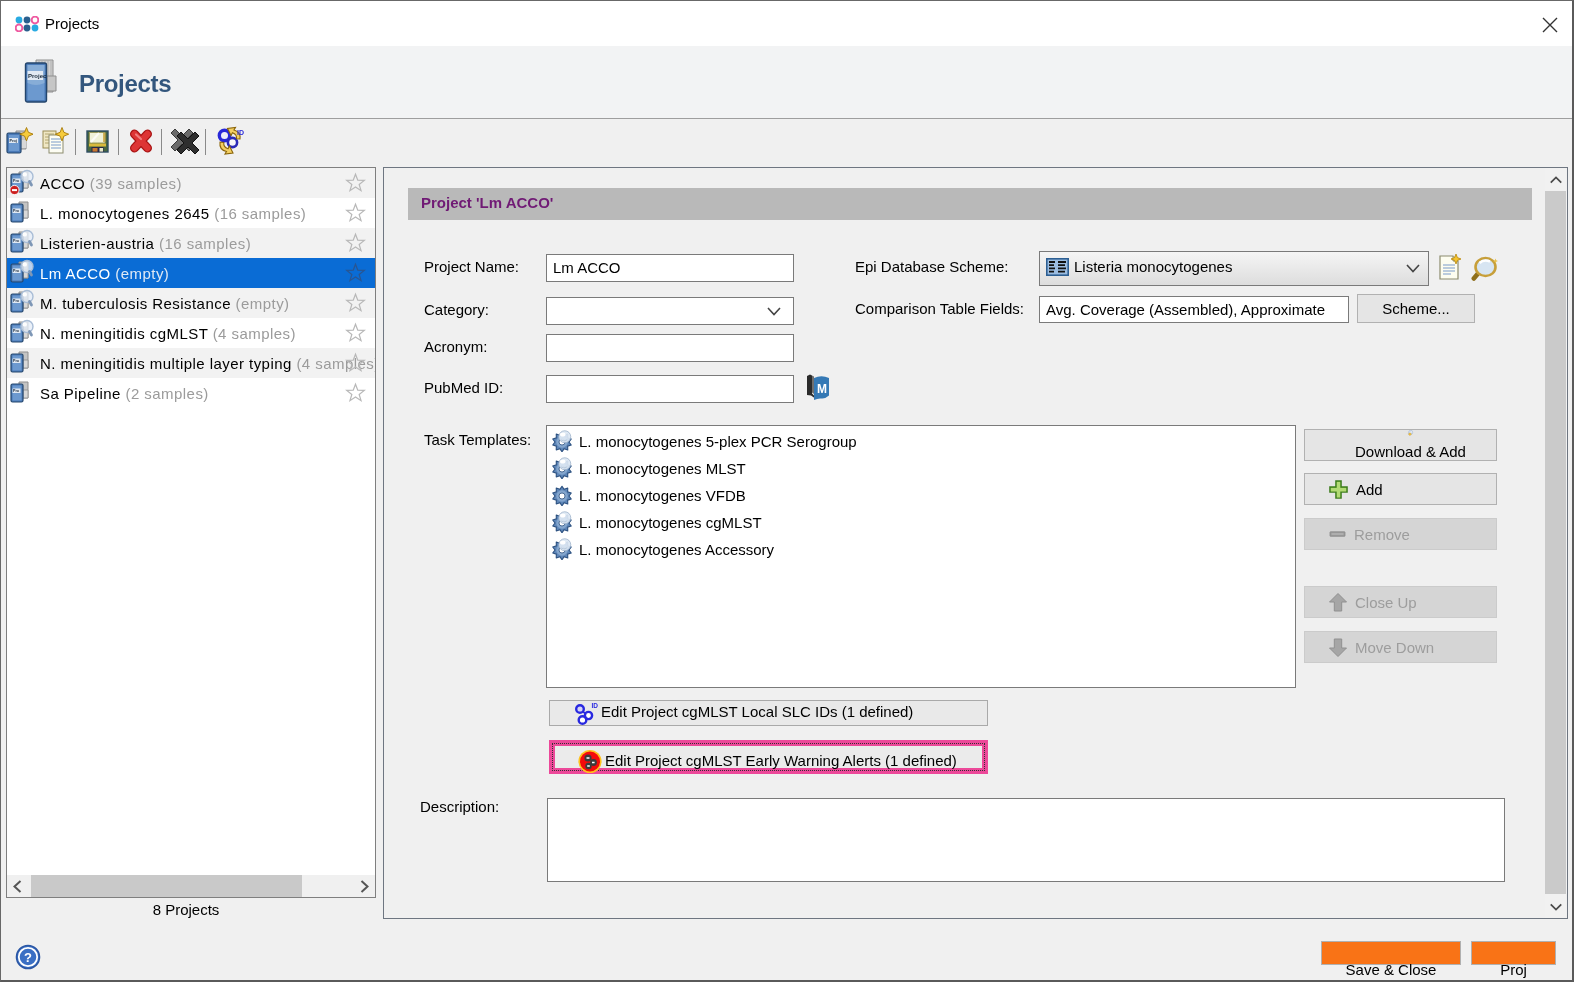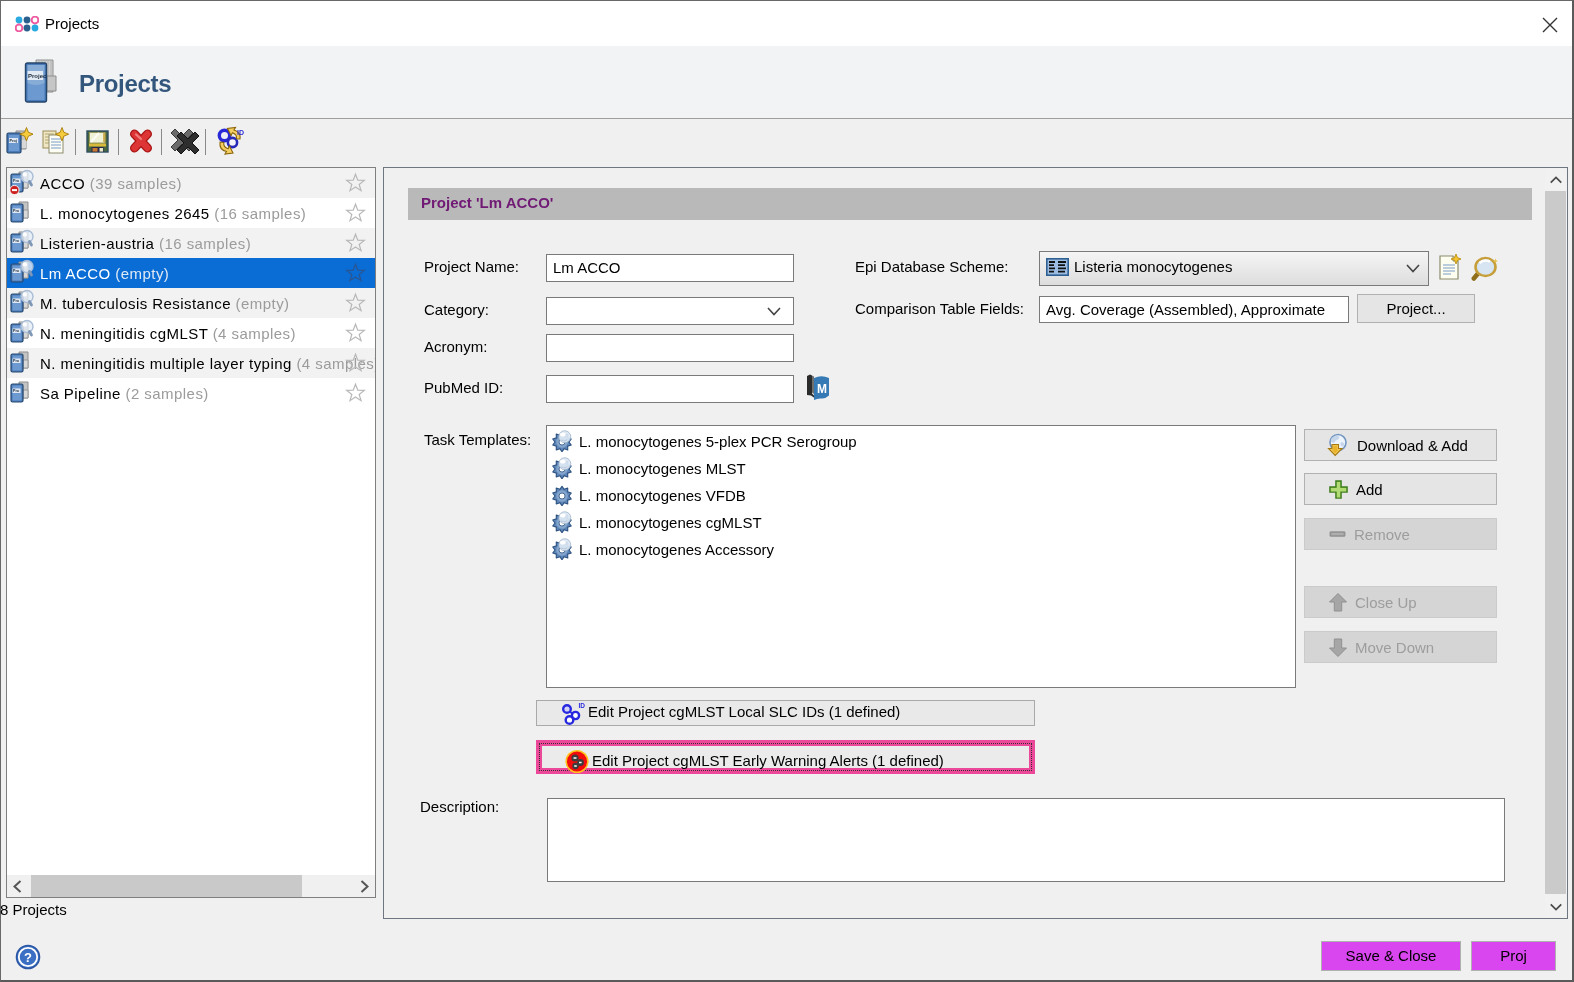--- a/index.html
+++ b/index.html
@@ -20,41 +20,41 @@
   .leftpanel { position:absolute; left:6px; top:167px; width:370px; height:731px; border:1px solid #7f7f7f; background:#ffffff; overflow:hidden; }
   .lrow { position:absolute; left:0px; width:368px; height:30px; }
   .lrow .nm { position:absolute; left:33px; top:7px; white-space:nowrap; letter-spacing:0.45px;text-align:right; }
   .cnt { color:#9b9b9b; }
   .sel { background:#0a6cd5; }
   .sel .nm { color:#fff; }
   .sel .cnt { color:#dfe9f5; }
   .star { position:absolute; left:338px; top:4px; }
   .hscroll { position:absolute; left:0px; top:707px; width:368px; height:22px; background:#f0f0f0; }
   .hthumb { position:absolute; left:24px; top:0; width:271px; height:22px; background:#c9c9c9; }
-  .projcount { position:absolute; left:0px; top:901px; width:372px; text-align:left; font-size:15px; }
+  .projcount { position:absolute; left:0px; top:901px; width:372px; text-align:center; font-size:15px; }
 
   
   .rightpanel { position:absolute; left:383px; top:167px; width:1185px; height:752px; border:1px solid #6e7681; background:#f0f0f0; }
   .phead { position:absolute; left:24px; top:20px; width:1124px; height:32px; background:#b9b9b9; }
   .phead span { position:absolute; left:13px; top:6px; font-weight:bold; color:#701a75; }
   .lbl { position:absolute; white-space:nowrap; }
   .tin { position:absolute; background:#fff; border:1px solid #7a7a7a; font-size:15px; padding:4px 6px; white-space:nowrap; overflow:hidden; }
   .vscroll { position:absolute; left:1161px; top:0px; width:21px; height:750px; background:#f1f1f1; }
   .vthumb { position:absolute; left:0px; top:23px; width:21px; height:703px; background:#cacaca; }
 
   .tasklist { position:absolute; left:162px; top:257px; width:750px; height:263px; background:#fff; border:1px solid #7a7a7a; }
   .titem { position:absolute; left:4px; height:27px; white-space:nowrap; }
   .titem span { position:absolute; left:28px; top:4px; }
 
   .btn { position:absolute; background:#e5e5e5; border:1px solid #b1b1b1; font-size:15px; color:#000; text-align:center; }
   .btn.dis { background:#d5d5d5; border:1px solid #cbcbcb; color:#9d9d9d; }
   .sidebtn { left:920px; width:193px; height:32px; display:flex; align-items:center; justify-content:flex-start; padding-left:20px; gap:7px; text-align:left; }
-  .editbtn { position:absolute; left:152px; width:499px; background:#e9e9e9; border:1px solid #a9a9a9; }
-
-  .bbtn { position:absolute; top:941px; height:30px; background:#d946ef; border:1px solid #b0b0b0; text-align:center; font-size:15px; padding-top:5px; }
+  .editbtn { position:absolute; left:165px; width:439px; background:#e9e9e9; border:1px solid #a9a9a9; }
+
+  .bbtn { position:absolute; top:941px; height:24px; background:#f97316; border:1px solid #b0b0b0; text-align:center; font-size:15px; padding-top:19px; }
 </style>
 </head>
 <body>
 <div class="win"></div>
 <div class="titlebar">
   <svg class="abs" style="left:14px; top:15px" width="24" height="16" viewBox="0 0 24 16">
     <circle cx="4" cy="4" r="3.4" fill="#29abe2"></circle>
     <circle cx="12" cy="4" r="3.4" fill="#2b5f8e"></circle>
     <circle cx="20" cy="4" r="3.4" fill="none" stroke="#ef5ba1" stroke-width="2"></circle>
     <circle cx="4" cy="12" r="3.4" fill="none" stroke="#ef5ba1" stroke-width="2"></circle>
@@ -335,21 +335,21 @@
 
   <svg class="abs" style="left:1087px; top:88px" width="28" height="27" viewBox="0 0 28 27">
     <path d="M7 17.5 l-4.2 5" stroke="#8f6f1c" stroke-width="4.6" stroke-linecap="round"></path>
     <ellipse cx="14.5" cy="11" rx="10" ry="9" fill="#d7e5f2" stroke="#c79f3a" stroke-width="2.6"></ellipse>
     <path d="M8.5 7 q4.5 -4 10.5 -1.5" stroke="#ffffff" stroke-width="2.6" fill="none" opacity="0.95"></path>
     <path d="M24.5 2.5 l0.7 1.8 1.8 0.7 -1.8 0.7 -0.7 1.8 -0.7 -1.8 -1.8 -0.7 1.8 -0.7 z" fill="#e8c04a"></path>
   </svg>
 
   <span class="lbl" style="left:471px; top:132px">Comparison Table Fields:</span>
   <div class="tin" style="left:655px; top:128px; width:310px; height:27px;">Avg. Coverage (Assembled), Approximate</div>
-  <div class="btn" style="left:973px; top:126px; width:118px; height:29px; padding-top:5px;">Project...</div>
+  <div class="btn" style="left:973px; top:126px; width:118px; height:29px; padding-top:5px;">Scheme...</div>
 
   <span class="lbl" style="left:40px; top:263px">Task Templates:</span>
   <div class="tasklist" id="tasklist">
       <div class="titem" style="top:3px">
         <span class="abs" style="left:0px; top:1px"><svg width="22" height="22" viewBox="0 0 44 44">
             <path d="M22.0 4.5 L26.3 10.7 L33.5 8.2 L33.3 15.8 L40.5 18.0 L36.0 24.0 L40.5 30.0 L33.3 32.2 L33.5 39.8 L26.3 37.3 L22.0 43.5 L17.7 37.3 L10.5 39.8 L10.7 32.2 L3.5 30.0 L8.0 24.0 L3.5 18.0 L10.7 15.8 L10.5 8.2 L17.7 10.7 Z" fill="#5e86b8" stroke="#2c5180" stroke-width="2.2" stroke-linejoin="round"></path>
             <circle cx="22" cy="24" r="11.5" fill="#84a6cd"></circle>
             <circle cx="22" cy="24" r="6" fill="#fff" stroke="#2c5180" stroke-width="1.6"></circle>
             <circle cx="27.5" cy="13.5" r="12" fill="#dce7f3" fill-opacity="0.92" stroke="#9fb4cc" stroke-width="1.6"></circle>
             <ellipse cx="23.5" cy="9" rx="5.5" ry="4" fill="#fff"></ellipse>
@@ -393,21 +393,21 @@
             <circle cx="22" cy="24" r="11.5" fill="#84a6cd"></circle>
             <circle cx="22" cy="24" r="6" fill="#fff" stroke="#2c5180" stroke-width="1.6"></circle>
             <circle cx="27.5" cy="13.5" r="12" fill="#dce7f3" fill-opacity="0.92" stroke="#9fb4cc" stroke-width="1.6"></circle>
             <ellipse cx="23.5" cy="9" rx="5.5" ry="4" fill="#fff"></ellipse>
             <path d="M20 20 q6 4 12.5 -0.5" stroke="#b8c9dc" stroke-width="2" fill="none"></path>
           </svg></span>
         <span>L. monocytogenes Accessory</span>
       </div>
     </div>
 
-  <div class="btn sidebtn" style="top:261px;">
+  <div class="btn sidebtn" style="top:261px;flex-direction:column;">
     <svg width="25" height="24" viewBox="0 0 25 24">
       <circle cx="13" cy="9.5" r="8" fill="#eef4fb" stroke="#7396c1" stroke-width="1.6"></circle>
       <path d="M8 4 q3 -2 6 -0.5 q1 2 -1 3 q-3 0.5 -3.5 3 q-2 1 -3.5 -1 q-1 -2.5 2 -4.5 z" fill="#c6d6ea"></path>
       <path d="M16 9 q2.5 0 3.5 2 q-0.5 2 -2.5 2.5 q-2 -1 -1.5 -3 z" fill="#c6d6ea"></path>
       <path d="M7 11.5 h6.5 v4 h3.5 L10.2 22.5 L3.5 15.5 H7 z" fill="#f5d26a" stroke="#a5790f" stroke-width="1.1"></path>
       <path d="M8.2 12.6 h4.2 v4 h1.6 l-3.8 4 -3.8 -4 h1.8 z" fill="#eab32a"></path>
     </svg>
     <span>Download &amp; Add</span>
   </div>
   <div class="btn sidebtn" style="top:305px;">

